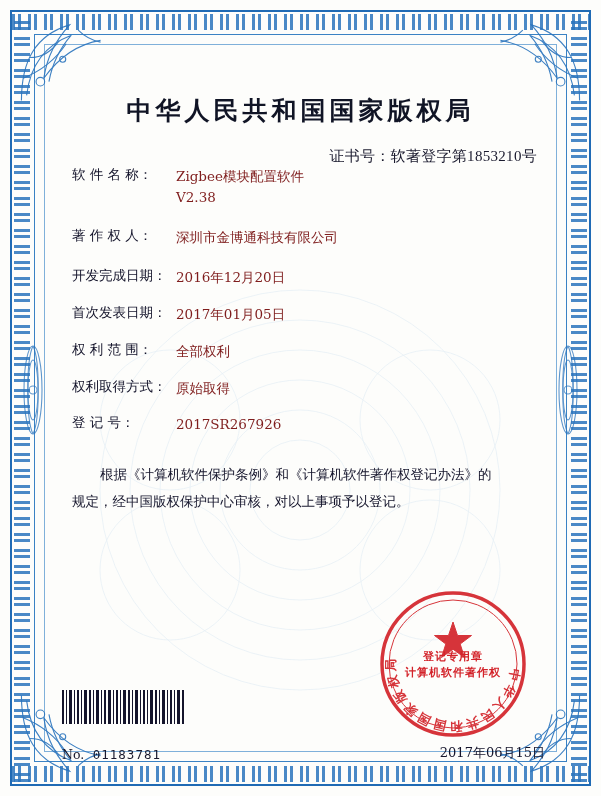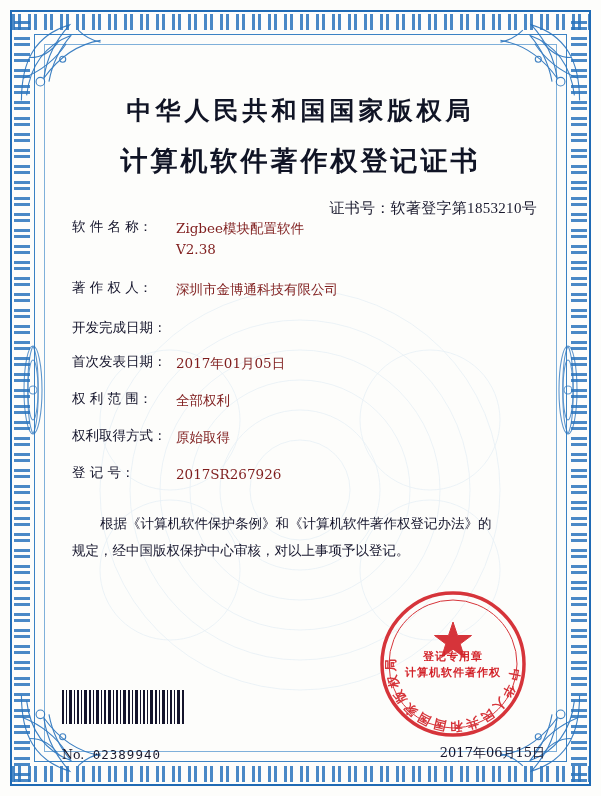--- a/index.html
+++ b/index.html
@@ -327,40 +327,40 @@
       <circle cx="120" cy="180" r="70"></circle>
       <circle cx="380" cy="180" r="70"></circle>
       <circle cx="120" cy="330" r="70"></circle>
       <circle cx="380" cy="330" r="70"></circle>
     </g>
   </svg>
 
   <div class="content">
 
     <div class="issuer">中华人民共和国国家版权局</div>
-    <div class="main-title">计算机软件著作权登记证书</div>
     <div class="cert-no">证书号：软著登字第1853210号</div>
 
     <div class="fields">
 
       <div class="field-row">
         <div class="field-label">软 件 名 称：</div>
         <div class="field-value">
           <span>Zigbee模块配置软件</span>
           <span class="line2">V2.38</span>
         </div>
       </div>
 
       <div class="field-row">
         <div class="field-label">著 作 权 人：</div>
         <div class="field-value">深圳市金博通科技有限公司</div>
       </div>
 
       <div class="field-row tight">
         <div class="field-label">开发完成日期：</div>
+        <div class="field-value">2016年12月20日</div>
       </div>
 
       <div class="field-row tight">
         <div class="field-label">首次发表日期：</div>
         <div class="field-value">2017年01月05日</div>
       </div>
 
       <div class="field-row tight">
         <div class="field-label">权 利 范 围：</div>
         <div class="field-value">全部权利</div>
@@ -417,21 +417,21 @@
         <rect x="105" y="0" width="1" height="34"></rect>
       <rect x="108" y="0" width="2" height="34"></rect>
         <rect x="112" y="0" width="1" height="34"></rect>
       <rect x="115" y="0" width="3" height="34"></rect>
         <rect x="120" y="0" width="2" height="34"></rect>
     </g>
   </svg>
 
   <div class="barcode-number">
     <span class="prefix">No.</span>
-    <span>02389940</span>
+    <span>01183781</span>
   </div>
 
   <div class="issue-date">2017年06月15日</div>
 
   <svg class="seal" viewBox="0 0 152 152">
     <defs>
       <path id="sealArc" d="M 76 76 m -58 0 a 58 58 0 1 1 116 0" transform="rotate(186 76 76)"></path>
     </defs>
     <circle cx="76" cy="76" r="71" fill="none" stroke="#d3232a" stroke-width="3.5"></circle>
     <circle cx="76" cy="76" r="64" fill="none" stroke="#d3232a" stroke-width="1"></circle>

